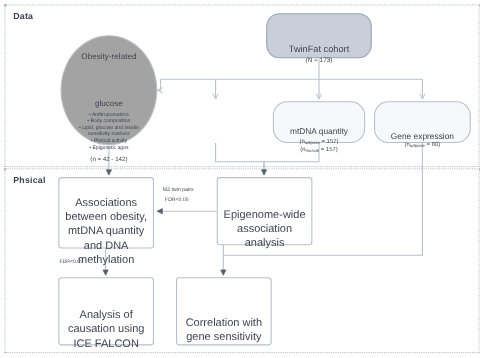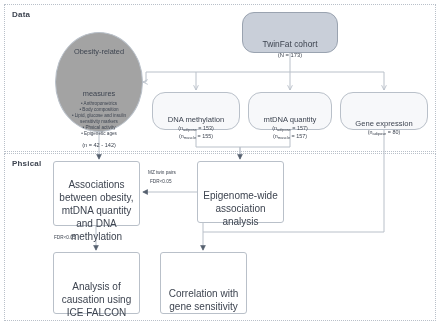--- a/index.html
+++ b/index.html
@@ -197,36 +197,31 @@
     </g>
   </svg>
 
   <div class="node" id="node-cohort">
     <div class="title">TwinFat cohort</div>
     <div class="sub">(N = 173)</div>
   </div>
 
   <div class="node" id="node-obesity">
     <div class="title">Obesity-related</div>
-    <div class="title">measures</div>
+    <div class="title">glucose</div>
     <div class="bullets">
       <div>• <span>Anthropometrics</span></div>
       <div>• <span>Body composition</span></div>
       <div class="wrap">• <span>Lipid, glucose and insulin sensitivity markers</span></div>
       <div>• <span>Phsical activity</span></div>
       <div>• <span>Epigenetic ages</span></div>
     </div>
     <div class="nval">(n = 42 - 142)</div>
   </div>
 
-  <div class="node databox" id="node-dnam">
-    <div class="title">DNA methylation</div>
-    <div class="sub"><span>(n</span><sub>adipose</sub><span> = 153)</span></div>
-    <div class="sub"><span>(n</span><sub>muscle</sub><span> = 155)</span></div>
-  </div>
 
   <div class="node databox" id="node-mtdna">
     <div class="title">mtDNA quantity</div>
     <div class="sub"><span>(n</span><sub>adipose</sub><span> = 157)</span></div>
     <div class="sub"><span>(n</span><sub>muscle</sub><span> = 157)</span></div>
   </div>
 
   <div class="node databox" id="node-gene">
     <div class="title">Gene expression</div>
     <div class="sub"><span>(n</span><sub>adipose</sub><span> = 80)</span></div>

